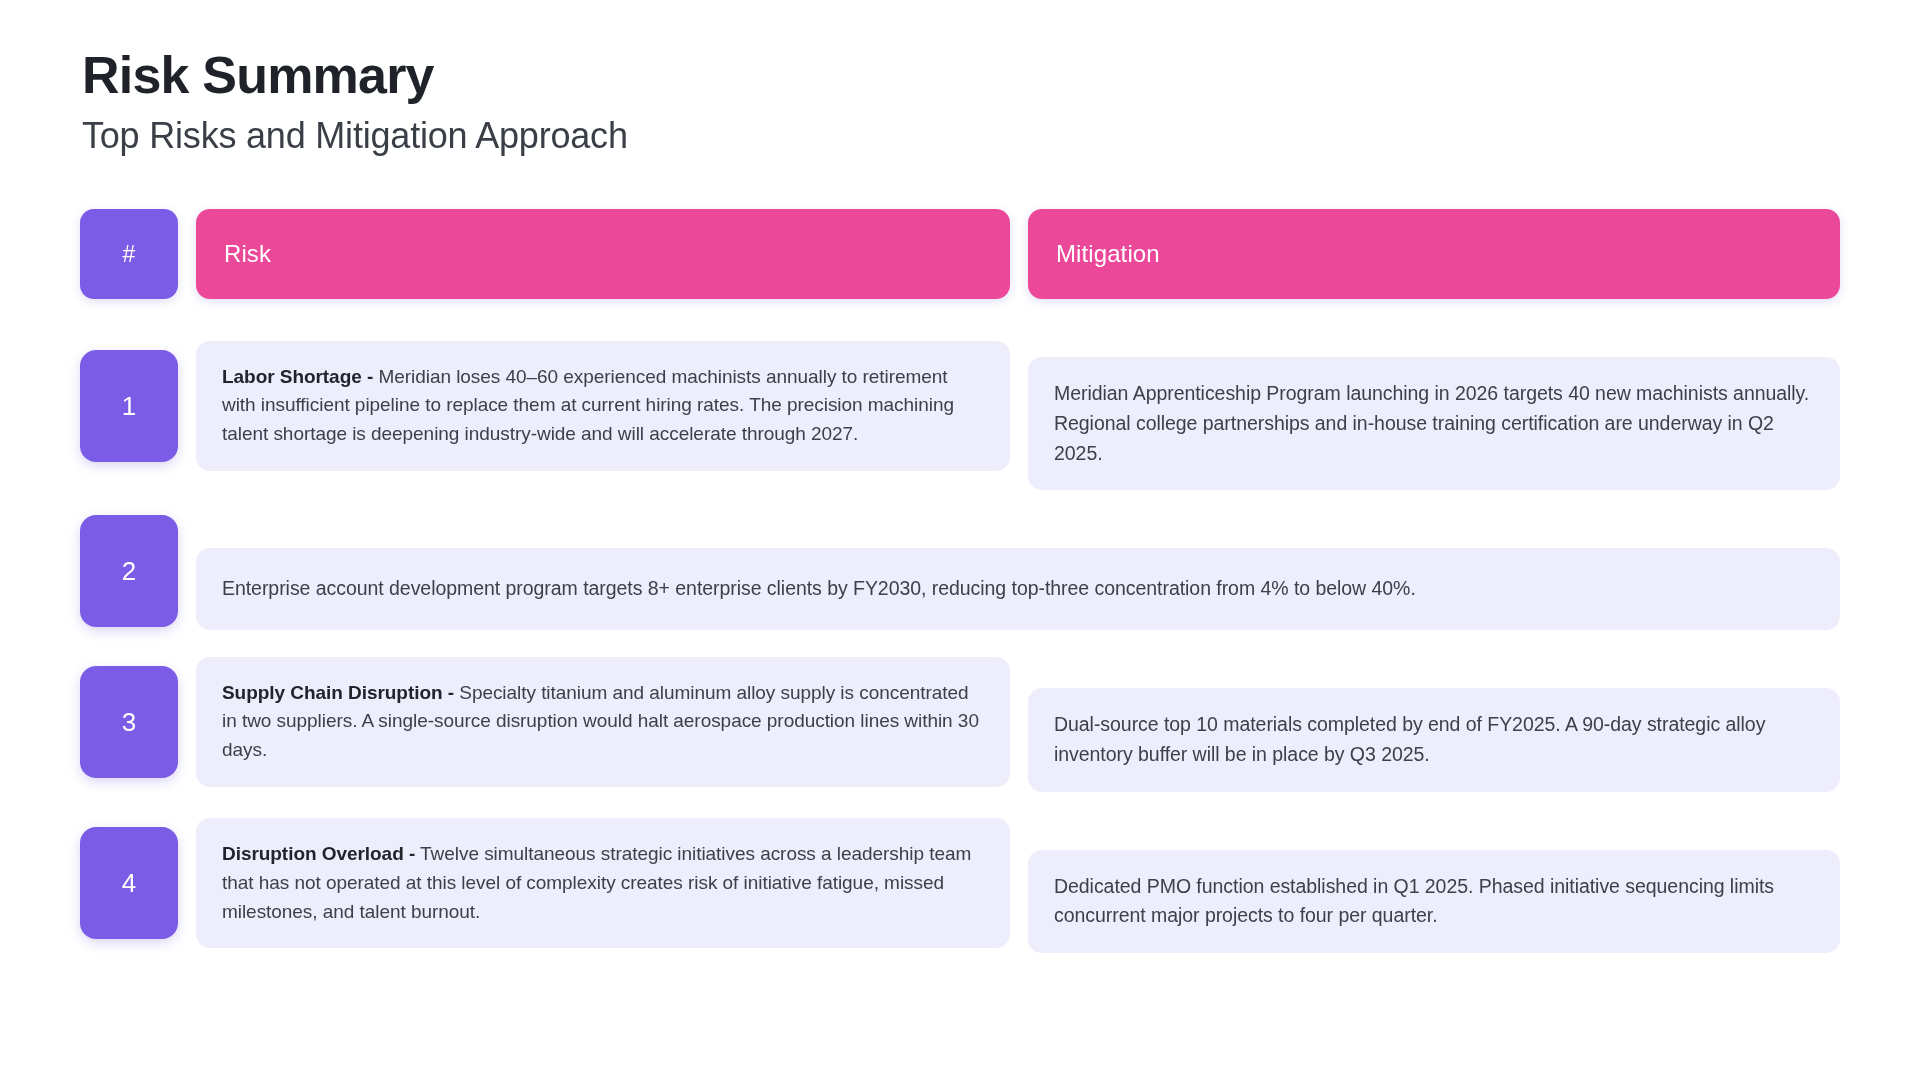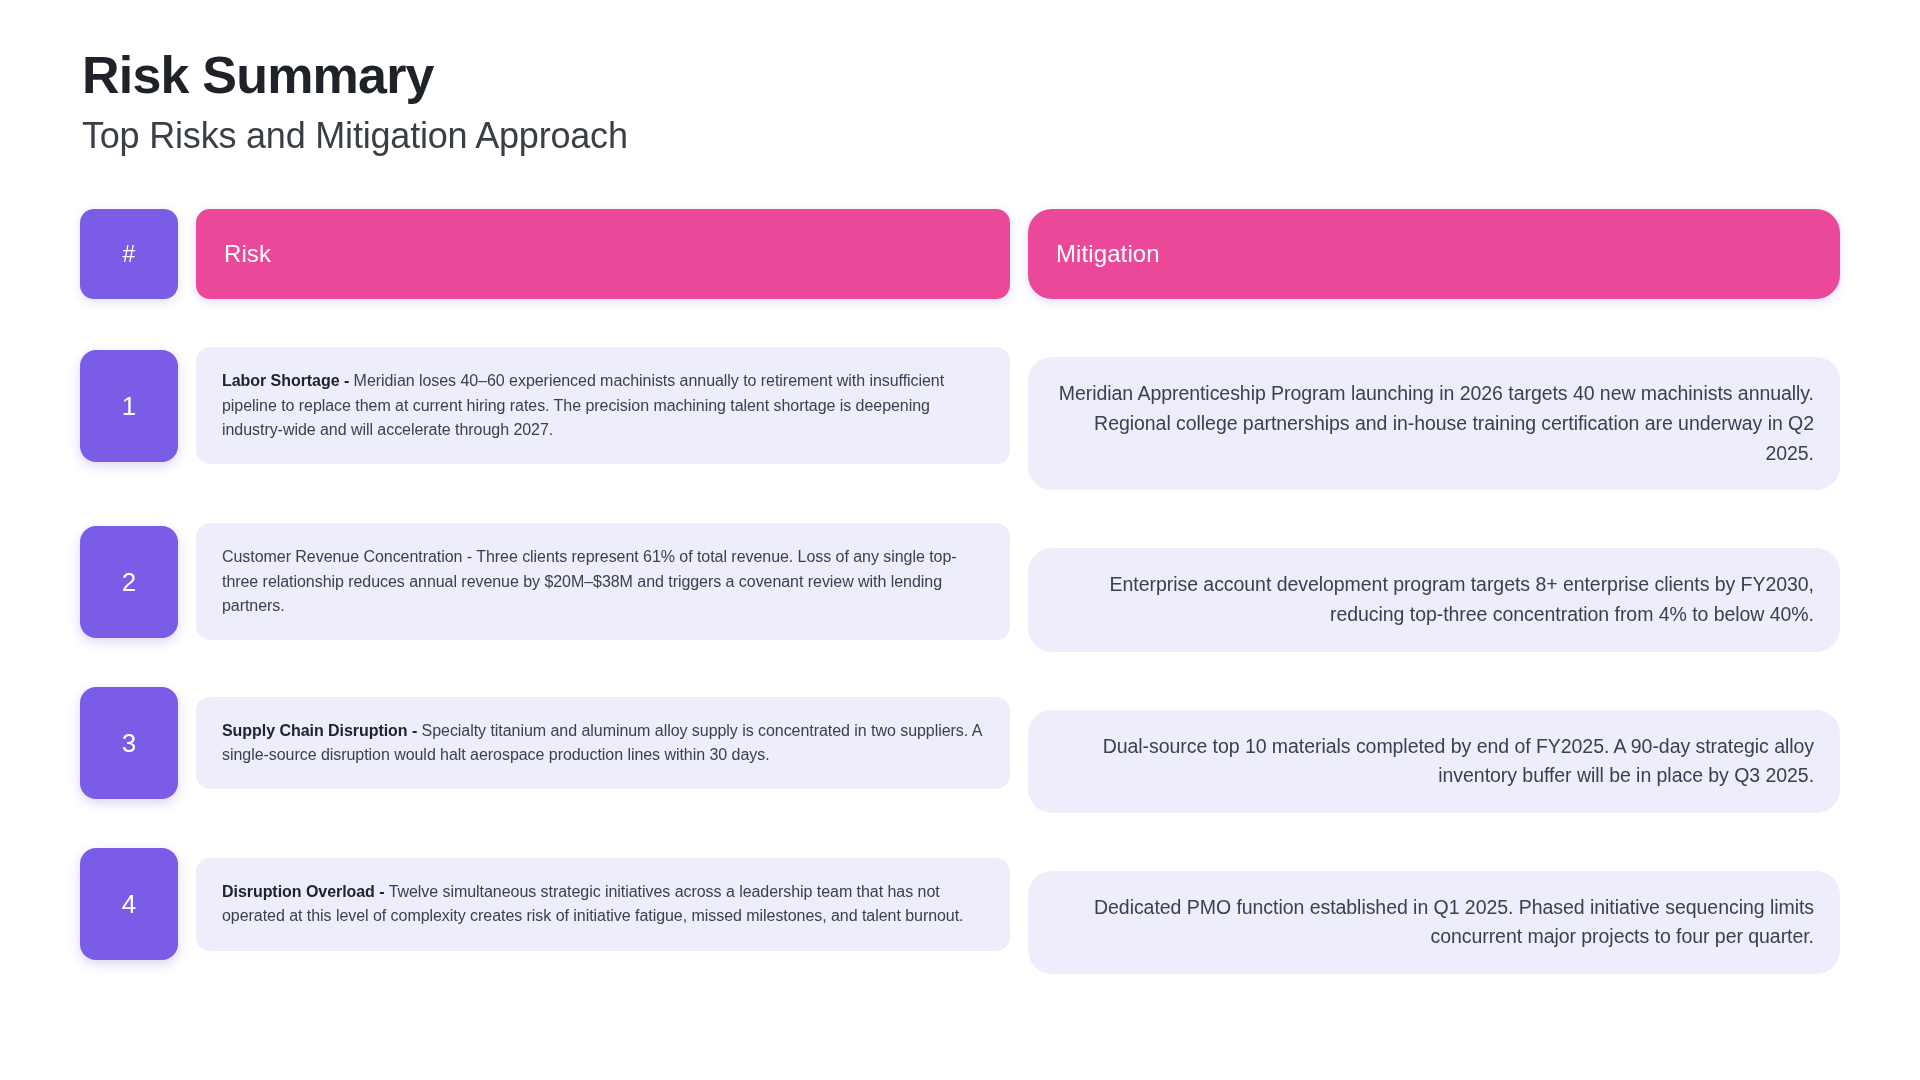--- a/index.html
+++ b/index.html
@@ -64,23 +64,22 @@
     justify-content: center;
   }
   .col-risk {
     flex: 0 0 814px;
     width: 814px;
     border-radius: 14px;
     box-sizing: border-box;
   }
   .col-mit {
     flex: 1 1 auto;
-    border-radius: 24px;
+    border-radius: 14px;
     box-sizing: border-box;
-    text-align: right;
   }
 
   
   .header-row .col-num,
   .header-row .col-risk,
   .header-row .col-mit {
     height: 90px;
     display: flex;
     align-items: center;
     box-shadow: 0 3px 10px rgba(90, 75, 200, 0.18);
@@ -131,21 +130,21 @@
   .body-row .col-risk { align-items: flex-start; }
   .body-row .col-mit  { align-items: center; margin-top: 36px; }
 
   .cell-text {
     color: #3c4149;
     font-size: 19.5px;
     line-height: 1.52;
     letter-spacing: -0.05px;
   }
   .cell-text.risk-text {
-    font-size: 16px;
+    font-size: 19px;
   }
   .cell-text b {
     color: #20242b;
     font-weight: 700;
   }
 
   
   .row-1 .col-num { height: 112px; }
   .row-2 .col-num { height: 112px; }
   .row-3 .col-num { height: 112px; }
@@ -189,23 +188,20 @@
       </div>
       <div class="col-mit">
         <div class="cell-text">Meridian Apprenticeship Program launching in 2026 targets 40 new machinists annually. Regional college partnerships and in-house training certification are underway in Q2 2025.</div>
       </div>
     </div>
 
     <div class="table-row body-row row-2">
       <div class="col-num">
         <span class="row-number">2</span>
       </div>
-      <div class="col-risk">
-        <div class="cell-text risk-text"><b></b><span>Customer Revenue Concentration - Three clients represent 61% of total revenue. Loss of any single top-three relationship reduces annual revenue by $20M–$38M and triggers a covenant review with lending partners.</span></div>
-      </div>
       <div class="col-mit">
         <div class="cell-text">Enterprise account development program targets 8+ enterprise clients by FY2030, reducing top-three concentration from 4% to below 40%.</div>
       </div>
     </div>
 
     <div class="table-row body-row row-3">
       <div class="col-num">
         <span class="row-number">3</span>
       </div>
       <div class="col-risk">

